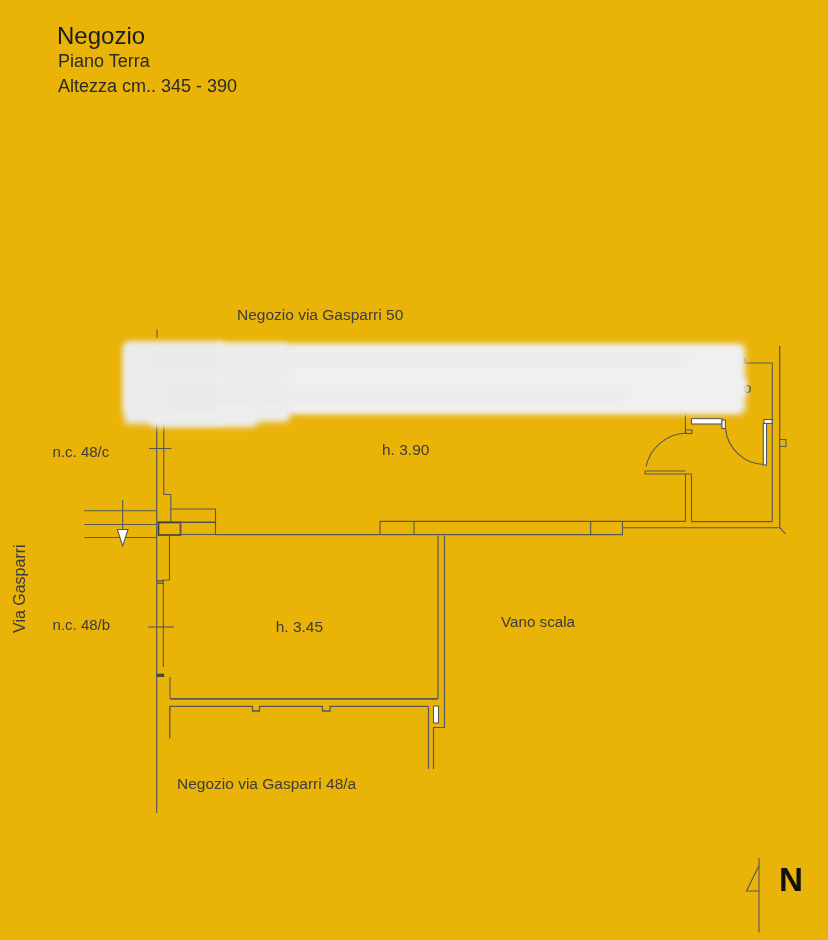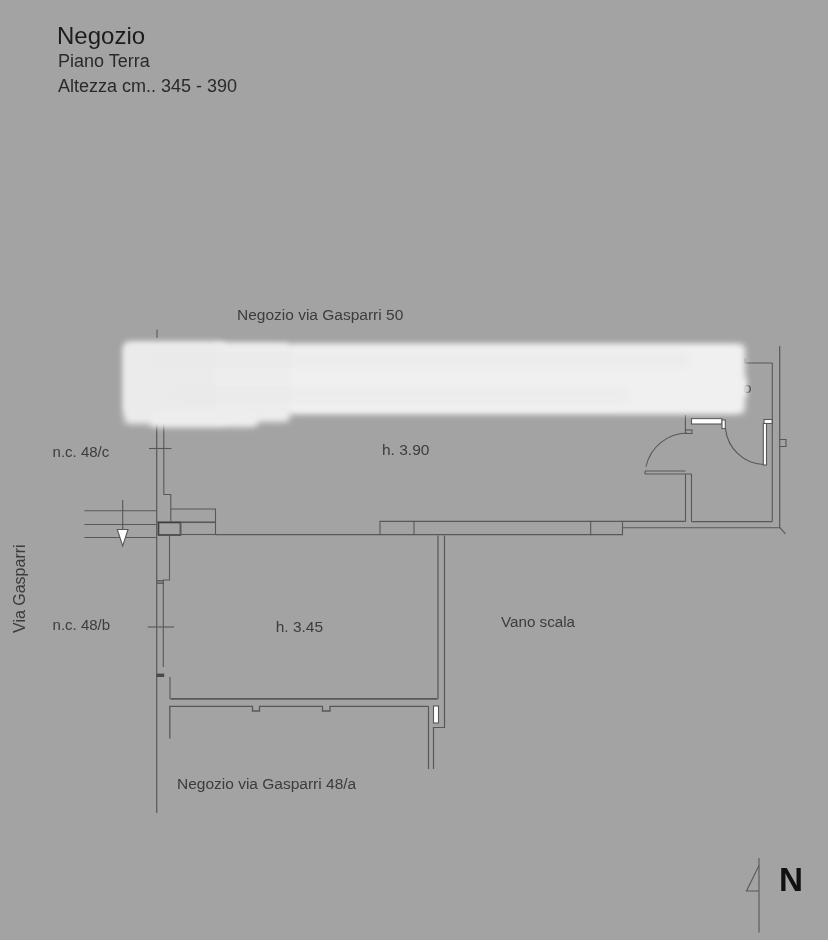--- a/index.html
+++ b/index.html
@@ -1,16 +1,16 @@
 <!DOCTYPE html>
 <html><head>
 <meta charset="utf-8">
 <style>
   html,body{margin:0;padding:0;background:#ffffff;}
-  #page{position:relative;width:828px;height:940px;background:#a3a3a3;overflow:hidden;
+  #page{position:relative;width:828px;height:940px;background:#eab308;overflow:hidden;
         font-family:"Liberation Sans", sans-serif;}
   svg{position:absolute;left:0;top:0;}
   .blur{position:absolute;filter:blur(3px);}
 </style>
 </head>
 <body>
 <div id="page">
 <svg width="828" height="940" viewBox="0 0 828 940" fill="none">
   <g stroke="#585858" stroke-width="1.1" fill="none">
 

